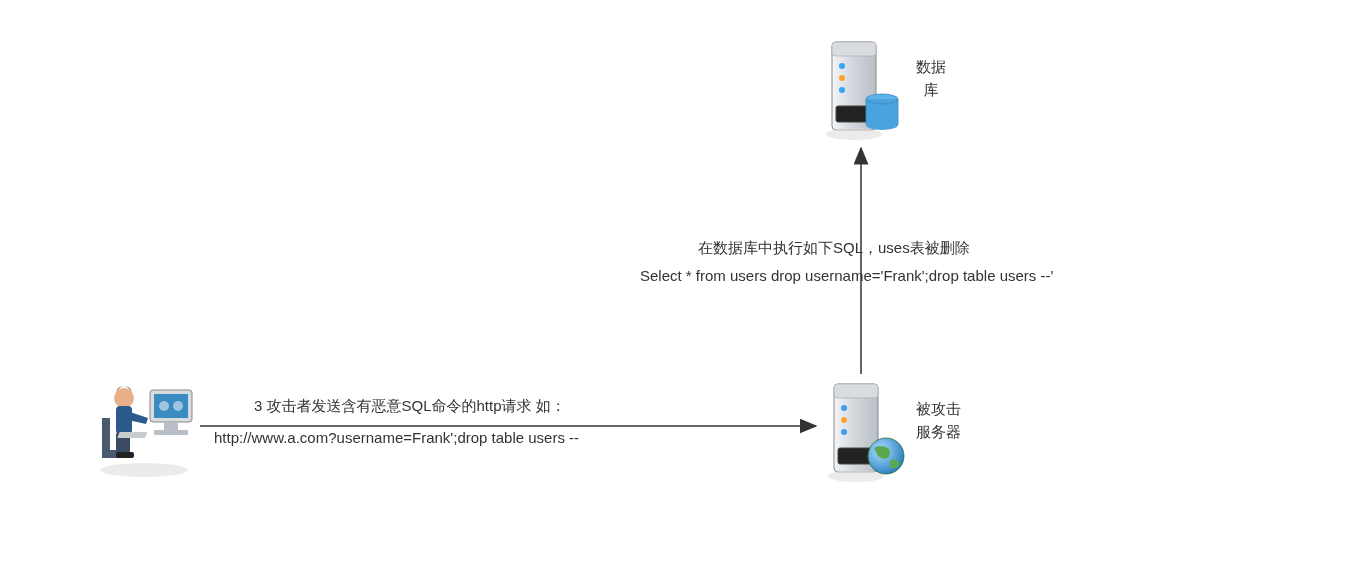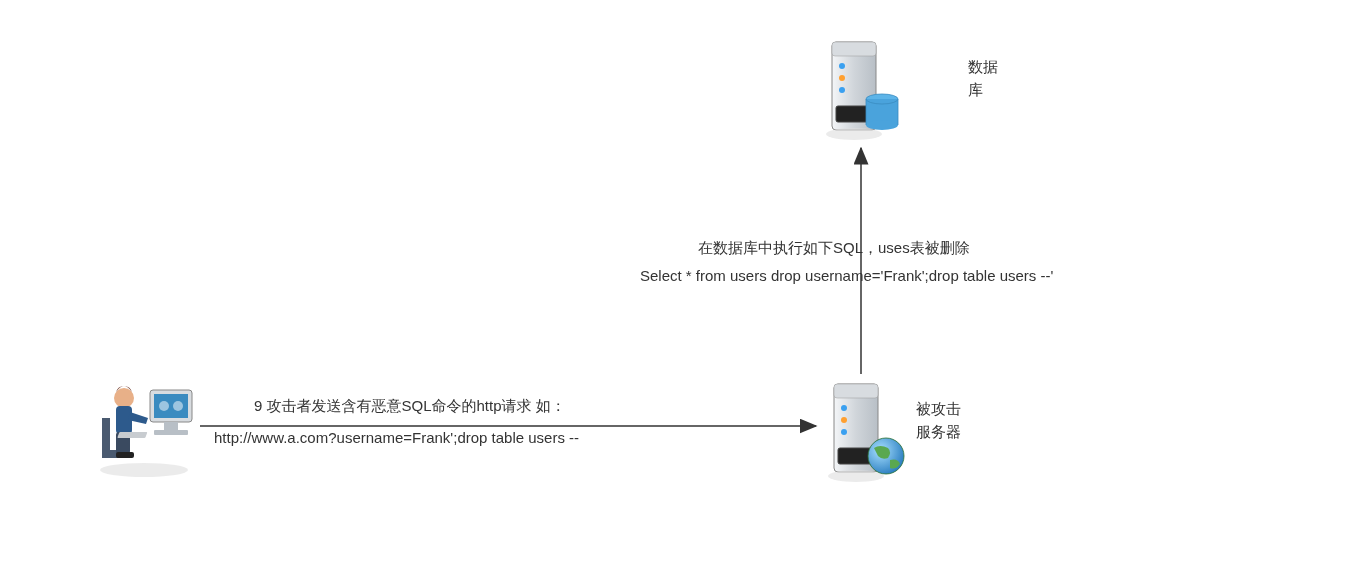--- a/index.html
+++ b/index.html
@@ -60,21 +60,21 @@
     <defs>
       <linearGradient id="gTower1" x1="0" y1="0" x2="1" y2="0">
         <stop offset="0" stop-color="#f4f6f8"></stop>
         <stop offset="0.5" stop-color="#d0d5da"></stop>
         <stop offset="1" stop-color="#b8bfc6"></stop>
       </linearGradient>
     </defs>
   </svg>
 </div>
 
-<div class="node-label" style="left:968px; top:56px;">
+<div class="node-label" style="left:916px; top:56px;text-align:center;">
   <div>数据</div>
   <div>库</div>
 </div>
 
 <div class="icon-wrapper" style="left:824px; top:376px;">
   <svg width="82" height="112" viewBox="0 0 82 112">
     <g>
       <rect x="10" y="8" width="44" height="88" rx="4" fill="url(#gTower2)" stroke="#888" stroke-width="1"></rect>
       <rect x="10" y="8" width="44" height="14" rx="3" fill="#d8dce0" stroke="#999" stroke-width="0.5"></rect>
       <circle cx="20" cy="32" r="3" fill="#3aa0f0"></circle>
@@ -140,17 +140,17 @@
     <marker id="arrowhead" markerWidth="12" markerHeight="10" refX="11" refY="5" orient="auto">
       <path d="M 0 0 L 12 5 L 0 10 Z" fill="#333"></path>
     </marker>
   </defs>
 
   <line x1="200" y1="426" x2="816" y2="426" stroke="#333" stroke-width="1.5" marker-end="url(#arrowhead)"></line>
 
   <line x1="861" y1="374" x2="861" y2="148" stroke="#333" stroke-width="1.5" marker-end="url(#arrowhead)"></line>
 </svg>
 
-<div class="arrow-label" style="left:254px; top:392px;">9 攻击者发送含有恶意SQL命令的http请求 如：</div>
+<div class="arrow-label" style="left:254px; top:392px;">3 攻击者发送含有恶意SQL命令的http请求 如：</div>
 <div class="arrow-label" style="left:214px; top:424px;">http://www.a.com?username=Frank';drop table users --</div>
 
 <div class="arrow-label" style="left:698px; top:234px;">在数据库中执行如下SQL，uses表被删除</div>
 <div class="arrow-label" style="left:640px; top:262px;">Select * from users drop username='Frank';drop table users --'</div>
 
 </body></html>

